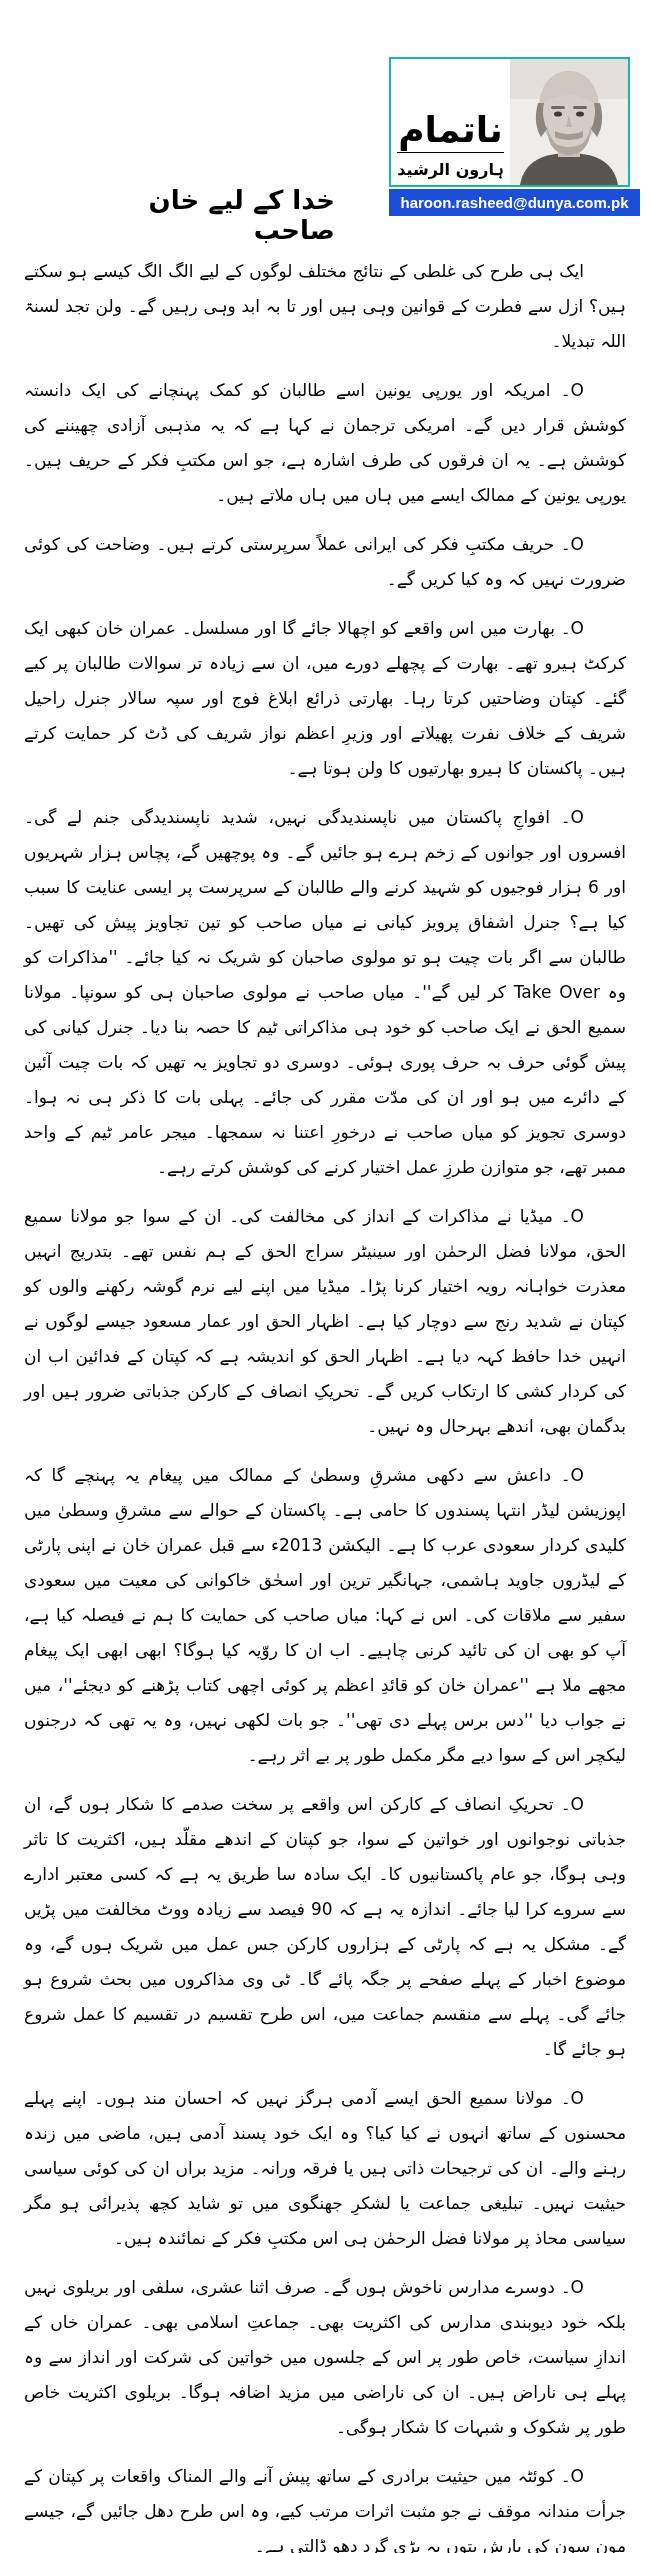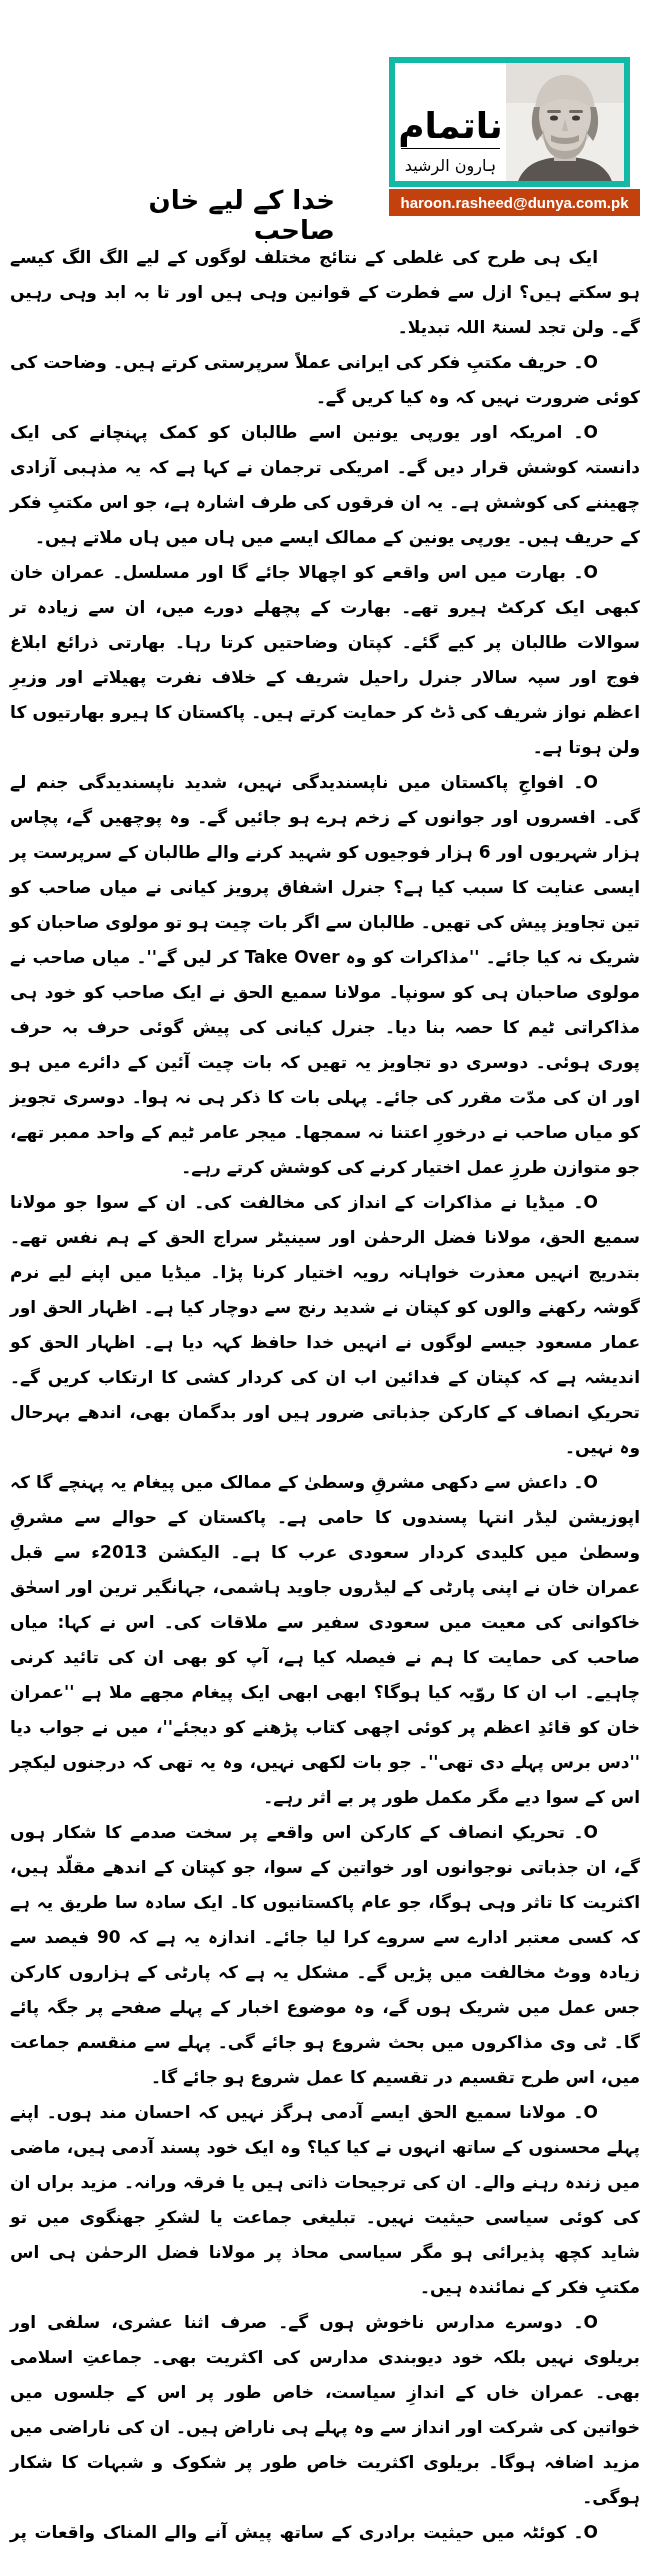--- a/index.html
+++ b/index.html
@@ -3,57 +3,57 @@
 <meta charset="utf-8">
 <style>
   html,body{margin:0;padding:0;}
   body{
     width:650px;height:2553px;background:#ffffff;position:relative;
     font-family:"DejaVu Sans",sans-serif;color:#000;
   }
   
   .masthead-box{
     position:absolute;top:57px;left:389px;width:241px;height:130px;
-    border:6px solid #14b8a6;background:#fff;box-sizing:border-box;overflow:hidden;
+    border:2px solid #14b8a6;background:#fff;box-sizing:border-box;overflow:hidden;
   }
   .masthead-left{
     position:absolute;top:0;right:118px;left:0;bottom:0;
     display:flex;flex-direction:column;
   }
   .column-logo{
     flex:1;display:flex;align-items:flex-end;justify-content:center;
     font-weight:900;font-size:36px;letter-spacing:1px;line-height:1;
     padding-bottom:4px;
   }
   .logo-divider{border-top:1.5px solid #000;margin:0 6px;}
   .author-name{
     height:32px;display:flex;align-items:center;justify-content:center;
-    font-size:16px;font-weight:400;
+    font-size:16px;font-weight:700;
   }
   .author-photo{
     position:absolute;top:0;right:0;width:118px;height:126px;background:#e9e7e4;
   }
   .email-bar{
     position:absolute;top:189px;left:389px;width:251px;height:27px;
-    background:#c2410c;color:#fff;display:flex;align-items:center;justify-content:center;
+    background:#1d4ed8;color:#fff;display:flex;align-items:center;justify-content:center;
     font-family:"Liberation Sans",sans-serif;font-weight:bold;font-size:15px;
     box-sizing:border-box;
   }
   
   .article-title{
     position:absolute;top:168px;left:65px;width:270px;
     text-align:right;font-size:26px;font-weight:bold;direction:rtl;
   }
   
   .article-body{
     position:absolute;top:240px;left:10px;width:630px;
     direction:rtl;text-align:justify;
     font-size:17px;line-height:35px;
   }
-  .article-body p{margin:0;text-indent:42px;font-weight:bold;}
+  .article-body p{margin:14px;text-indent:42px;}
 </style>
 </head>
 <body>
 
 <div class="masthead-box">
   <div class="masthead-left">
     <div class="column-logo" dir="rtl">ناتمام</div>
     <div class="logo-divider"></div>
     <div class="author-name" dir="rtl">ہارون الرشید</div>
   </div>
@@ -88,22 +88,22 @@
 </div>
 
 <div class="email-bar">
   <span>haroon.rasheed@dunya.com.pk</span>
 </div>
 
 <h1 class="article-title" dir="rtl">خدا کے لیے خان صاحب</h1>
 
 <div class="article-body" dir="rtl" lang="ur">
     <p>ایک ہی طرح کی غلطی کے نتائج مختلف لوگوں کے لیے الگ الگ کیسے ہو سکتے ہیں؟ ازل سے فطرت کے قوانین وہی ہیں اور تا بہ ابد وہی رہیں گے۔ ولن تجد لسنۃ اللہ تبدیلا۔</p>
+    <p>O۔ امریکہ اور یورپی یونین اسے طالبان کو کمک پہنچانے کی ایک دانستہ کوشش قرار دیں گے۔ امریکی ترجمان نے کہا ہے کہ یہ مذہبی آزادی چھیننے کی کوشش ہے۔ یہ ان فرقوں کی طرف اشارہ ہے، جو اس مکتبِ فکر کے حریف ہیں۔ یورپی یونین کے ممالک ایسے میں ہاں میں ہاں ملاتے ہیں۔</p>
     <p>O۔ حریف مکتبِ فکر کی ایرانی عملاً سرپرستی کرتے ہیں۔ وضاحت کی کوئی ضرورت نہیں کہ وہ کیا کریں گے۔</p>
-    <p>O۔ امریکہ اور یورپی یونین اسے طالبان کو کمک پہنچانے کی ایک دانستہ کوشش قرار دیں گے۔ امریکی ترجمان نے کہا ہے کہ یہ مذہبی آزادی چھیننے کی کوشش ہے۔ یہ ان فرقوں کی طرف اشارہ ہے، جو اس مکتبِ فکر کے حریف ہیں۔ یورپی یونین کے ممالک ایسے میں ہاں میں ہاں ملاتے ہیں۔</p>
     <p>O۔ بھارت میں اس واقعے کو اچھالا جائے گا اور مسلسل۔ عمران خان کبھی ایک کرکٹ ہیرو تھے۔ بھارت کے پچھلے دورے میں، ان سے زیادہ تر سوالات طالبان پر کیے گئے۔ کپتان وضاحتیں کرتا رہا۔ بھارتی ذرائع ابلاغ فوج اور سپہ سالار جنرل راحیل شریف کے خلاف نفرت پھیلاتے اور وزیرِ اعظم نواز شریف کی ڈٹ کر حمایت کرتے ہیں۔ پاکستان کا ہیرو بھارتیوں کا ولن ہوتا ہے۔</p>
     <p>O۔ افواجِ پاکستان میں ناپسندیدگی نہیں، شدید ناپسندیدگی جنم لے گی۔ افسروں اور جوانوں کے زخم ہرے ہو جائیں گے۔ وہ پوچھیں گے، پچاس ہزار شہریوں اور 6 ہزار فوجیوں کو شہید کرنے والے طالبان کے سرپرست پر ایسی عنایت کا سبب کیا ہے؟ جنرل اشفاق پرویز کیانی نے میاں صاحب کو تین تجاویز پیش کی تھیں۔ طالبان سے اگر بات چیت ہو تو مولوی صاحبان کو شریک نہ کیا جائے۔ ''مذاکرات کو وہ Take Over کر لیں گے''۔ میاں صاحب نے مولوی صاحبان ہی کو سونپا۔ مولانا سمیع الحق نے ایک صاحب کو خود ہی مذاکراتی ٹیم کا حصہ بنا دیا۔ جنرل کیانی کی پیش گوئی حرف بہ حرف پوری ہوئی۔ دوسری دو تجاویز یہ تھیں کہ بات چیت آئین کے دائرے میں ہو اور ان کی مدّت مقرر کی جائے۔ پہلی بات کا ذکر ہی نہ ہوا۔ دوسری تجویز کو میاں صاحب نے درخورِ اعتنا نہ سمجھا۔ میجر عامر ٹیم کے واحد ممبر تھے، جو متوازن طرزِ عمل اختیار کرنے کی کوشش کرتے رہے۔</p>
     <p>O۔ میڈیا نے مذاکرات کے انداز کی مخالفت کی۔ ان کے سوا جو مولانا سمیع الحق، مولانا فضل الرحمٰن اور سینیٹر سراج الحق کے ہم نفس تھے۔ بتدریج انہیں معذرت خواہانہ رویہ اختیار کرنا پڑا۔ میڈیا میں اپنے لیے نرم گوشہ رکھنے والوں کو کپتان نے شدید رنج سے دوچار کیا ہے۔ اظہار الحق اور عمار مسعود جیسے لوگوں نے انہیں خدا حافظ کہہ دیا ہے۔ اظہار الحق کو اندیشہ ہے کہ کپتان کے فدائین اب ان کی کردار کشی کا ارتکاب کریں گے۔ تحریکِ انصاف کے کارکن جذباتی ضرور ہیں اور بدگمان بھی، اندھے بہرحال وہ نہیں۔</p>
     <p>O۔ داعش سے دکھی مشرقِ وسطیٰ کے ممالک میں پیغام یہ پہنچے گا کہ اپوزیشن لیڈر انتہا پسندوں کا حامی ہے۔ پاکستان کے حوالے سے مشرقِ وسطیٰ میں کلیدی کردار سعودی عرب کا ہے۔ الیکشن 2013ء سے قبل عمران خان نے اپنی پارٹی کے لیڈروں جاوید ہاشمی، جہانگیر ترین اور اسحٰق خاکوانی کی معیت میں سعودی سفیر سے ملاقات کی۔ اس نے کہا: میاں صاحب کی حمایت کا ہم نے فیصلہ کیا ہے، آپ کو بھی ان کی تائید کرنی چاہیے۔ اب ان کا روّیہ کیا ہوگا؟ ابھی ابھی ایک پیغام مجھے ملا ہے ''عمران خان کو قائدِ اعظم پر کوئی اچھی کتاب پڑھنے کو دیجئے''، میں نے جواب دیا ''دس برس پہلے دی تھی''۔ جو بات لکھی نہیں، وہ یہ تھی کہ درجنوں لیکچر اس کے سوا دیے مگر مکمل طور پر بے اثر رہے۔</p>
     <p>O۔ تحریکِ انصاف کے کارکن اس واقعے پر سخت صدمے کا شکار ہوں گے، ان جذباتی نوجوانوں اور خواتین کے سوا، جو کپتان کے اندھے مقلّد ہیں، اکثریت کا تاثر وہی ہوگا، جو عام پاکستانیوں کا۔ ایک سادہ سا طریق یہ ہے کہ کسی معتبر ادارے سے سروے کرا لیا جائے۔ اندازہ یہ ہے کہ 90 فیصد سے زیادہ ووٹ مخالفت میں پڑیں گے۔ مشکل یہ ہے کہ پارٹی کے ہزاروں کارکن جس عمل میں شریک ہوں گے، وہ موضوع اخبار کے پہلے صفحے پر جگہ پائے گا۔ ٹی وی مذاکروں میں بحث شروع ہو جائے گی۔ پہلے سے منقسم جماعت میں، اس طرح تقسیم در تقسیم کا عمل شروع ہو جائے گا۔</p>
     <p>O۔ مولانا سمیع الحق ایسے آدمی ہرگز نہیں کہ احسان مند ہوں۔ اپنے پہلے محسنوں کے ساتھ انہوں نے کیا کیا؟ وہ ایک خود پسند آدمی ہیں، ماضی میں زندہ رہنے والے۔ ان کی ترجیحات ذاتی ہیں یا فرقہ ورانہ۔ مزید براں ان کی کوئی سیاسی حیثیت نہیں۔ تبلیغی جماعت یا لشکرِ جھنگوی میں تو شاید کچھ پذیرائی ہو مگر سیاسی محاذ پر مولانا فضل الرحمٰن ہی اس مکتبِ فکر کے نمائندہ ہیں۔</p>
     <p>O۔ دوسرے مدارس ناخوش ہوں گے۔ صرف اثنا عشری، سلفی اور بریلوی نہیں بلکہ خود دیوبندی مدارس کی اکثریت بھی۔ جماعتِ اسلامی بھی۔ عمران خاں کے اندازِ سیاست، خاص طور پر اس کے جلسوں میں خواتین کی شرکت اور انداز سے وہ پہلے ہی ناراض ہیں۔ ان کی ناراضی میں مزید اضافہ ہوگا۔ بریلوی اکثریت خاص طور پر شکوک و شبہات کا شکار ہوگی۔</p>
     <p>O۔ کوئٹہ میں حیثیت برادری کے ساتھ پیش آنے والے المناک واقعات پر کپتان کے جرأت مندانہ موقف نے جو مثبت اثرات مرتب کیے، وہ اس طرح دھل جائیں گے، جیسے مون سون کی بارش پتوں پہ پڑی گرد دھو ڈالتی ہے۔</p>
     <p>O۔ لبرل اندازِ فکر رکھنے والے ہزاروں نہیں لاکھوں افراد عمران خان کے حامی ہیں یا اس کے لیے نرم گوشہ رکھتے تھے۔ عزم اتنا کہ اس کے امیدوار کو ووٹ ڈالتے رہے، خواہ وہ اسد عمر ہی کیوں نہ ہو، جو اسلام آباد میں اجنبی تھا۔ اب وہ نظرِ ثانی کریں گے۔</p>
   </div>

